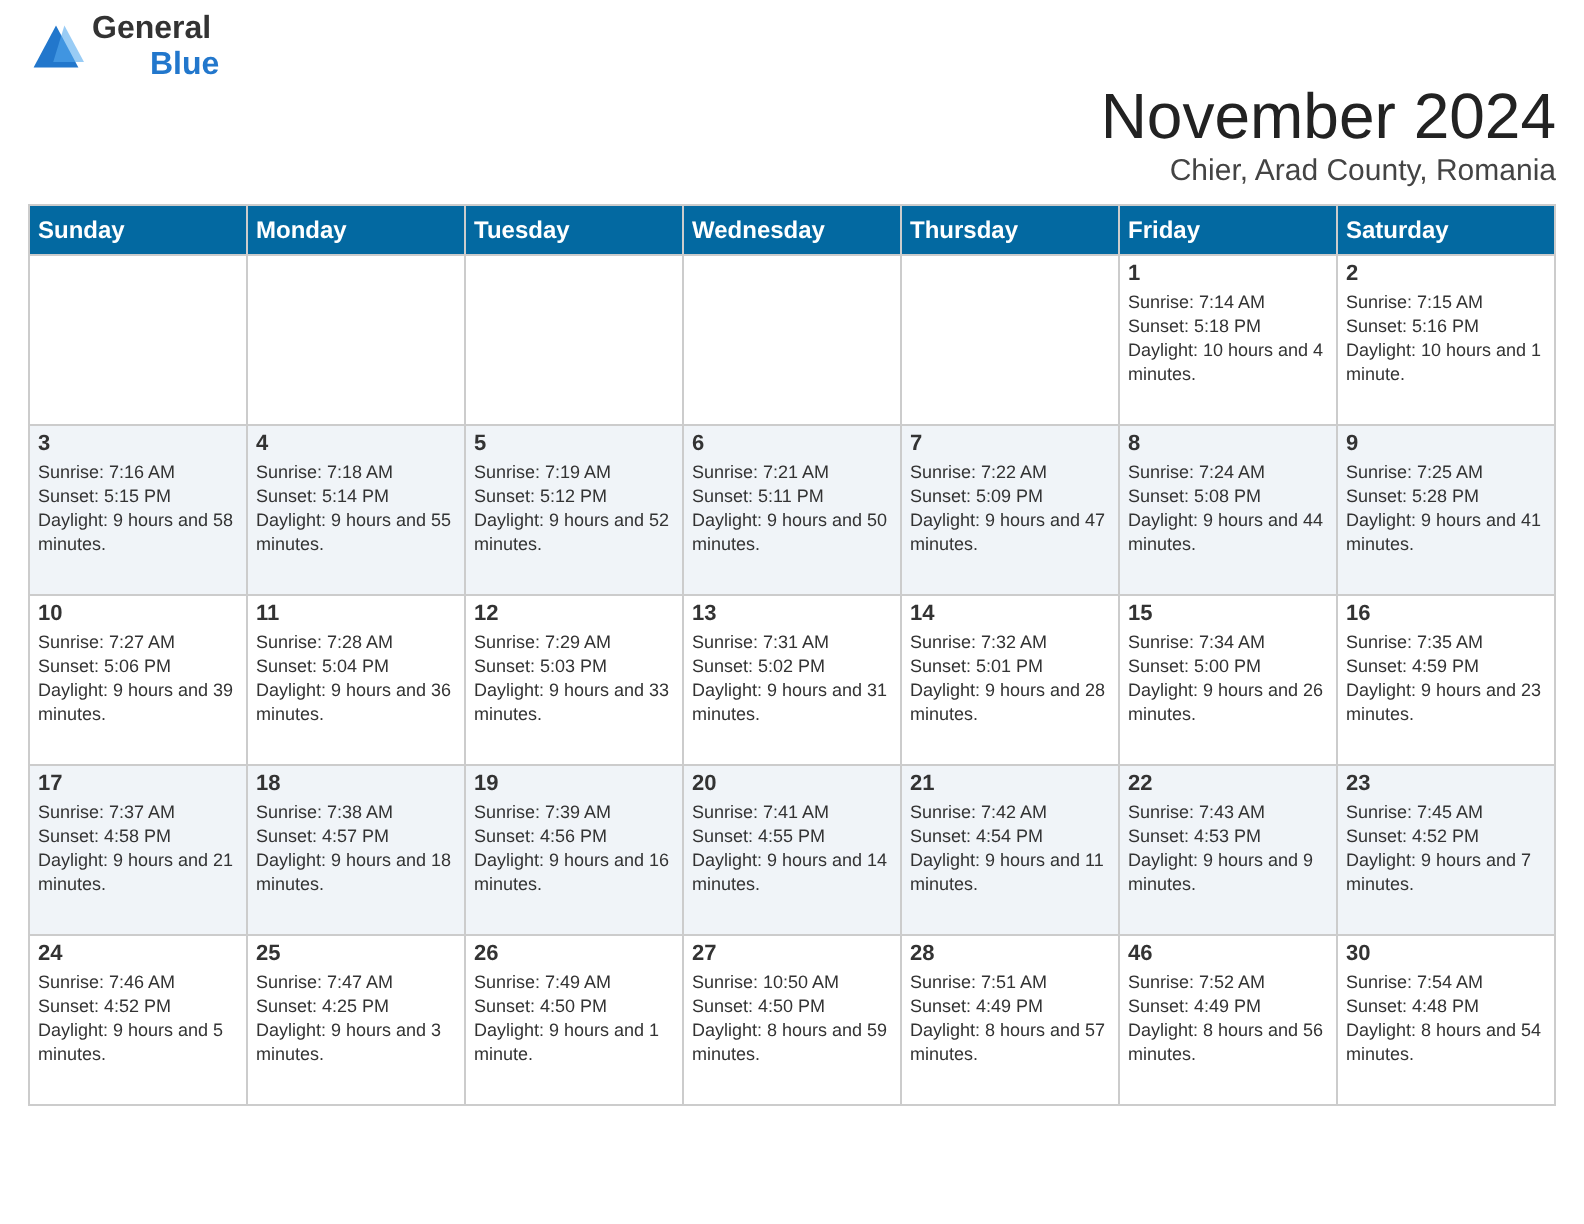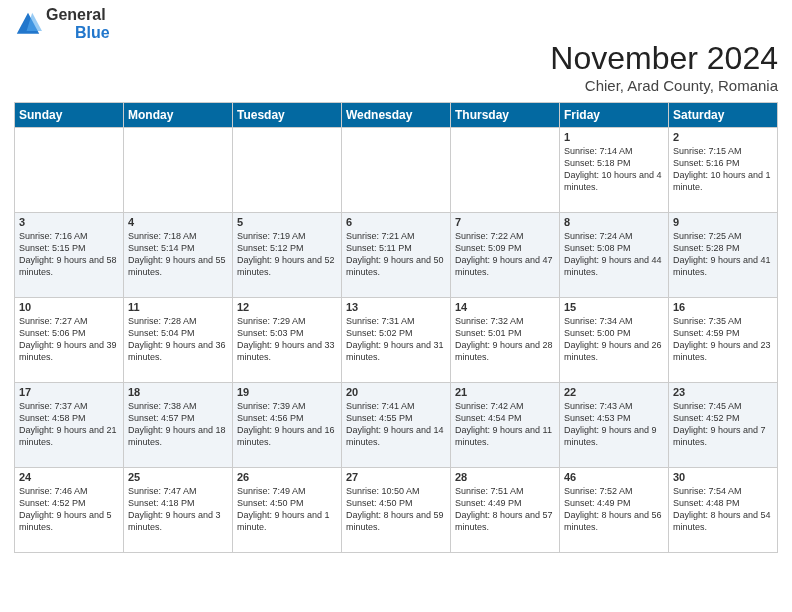--- a/index.html
+++ b/index.html
@@ -286,21 +286,21 @@
         <tr>
           <td>
             <span class="day-number">24</span>
             <div class="day-info">Sunrise: 7:46 AM
 Sunset: 4:52 PM
 Daylight: 9 hours and 5 minutes.</div>
           </td>
           <td>
             <span class="day-number">25</span>
             <div class="day-info">Sunrise: 7:47 AM
-Sunset: 4:18 PM
+Sunset: 4:25 PM
 Daylight: 9 hours and 3 minutes.</div>
           </td>
           <td>
             <span class="day-number">26</span>
             <div class="day-info">Sunrise: 7:49 AM
 Sunset: 4:50 PM
 Daylight: 9 hours and 1 minute.</div>
           </td>
           <td>
             <span class="day-number">27</span>

